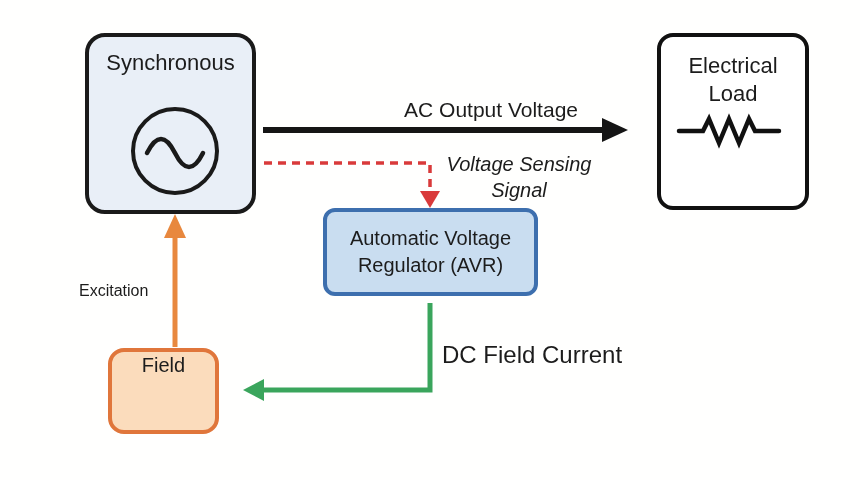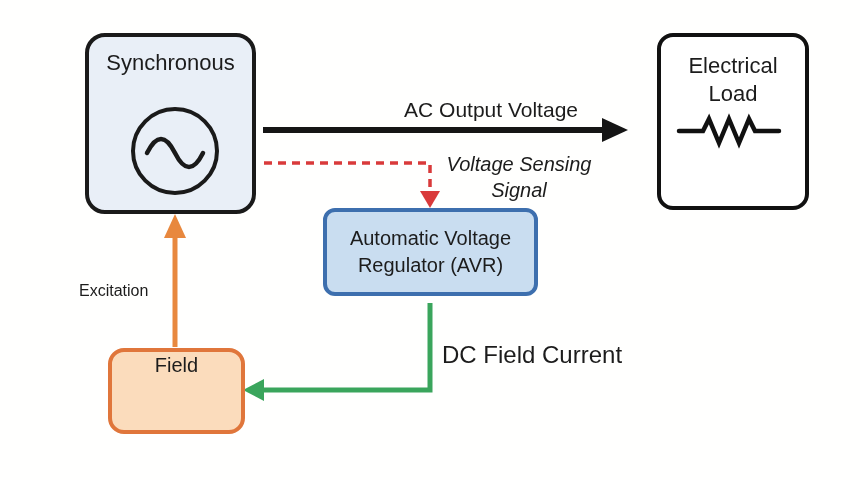--- a/index.html
+++ b/index.html
@@ -24,21 +24,21 @@
   }
   .load-symbol{position:absolute;left:0;top:0;width:144px;height:169px;}
 
   .node-avr{
     left:323px;top:208px;width:215px;height:88px;
     background:#c9ddf0;border:4px solid #3d6fae;border-radius:12px;
     font-size:20px;line-height:1.35;
     display:flex;flex-direction:column;justify-content:center;
   }
   .node-field{
-    left:108px;top:348px;width:137px;height:86px;
+    left:108px;top:348px;width:111px;height:86px;
     background:#fbdcbc;border:4px solid #e0763b;border-radius:16px;
     font-size:20px;line-height:1.3;
     display:flex;flex-direction:column;justify-content:space-between;
   }
 
   .edge-label{position:absolute;white-space:nowrap;}
   .lbl-ac{left:308px;top:98px;width:270px;text-align:right;font-size:21px;}
   .lbl-sense{left:429px;top:151px;width:180px;text-align:center;font-size:20px;line-height:1.32;white-space:normal;}
   .lbl-sense .nline{display:block;font-style:italic;}
   .lbl-dc{left:442px;top:341px;font-size:24px;}

